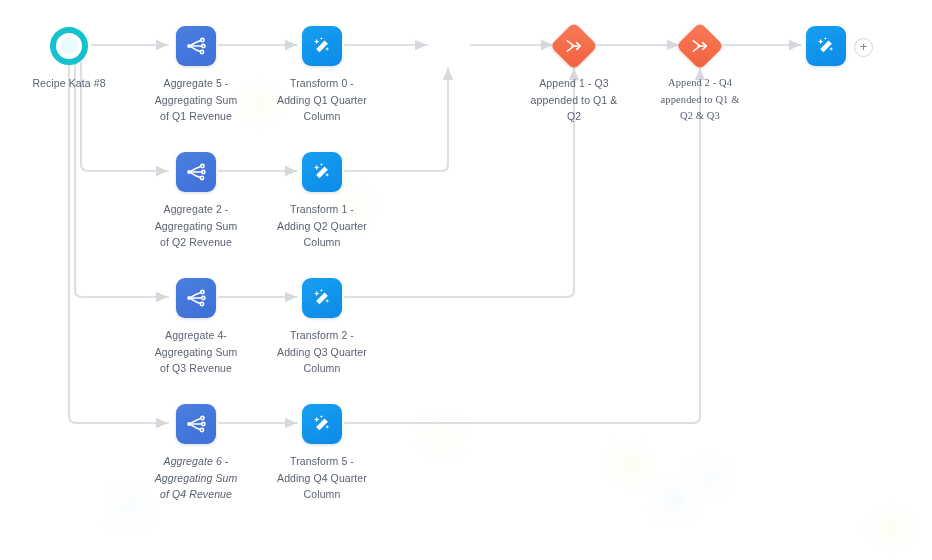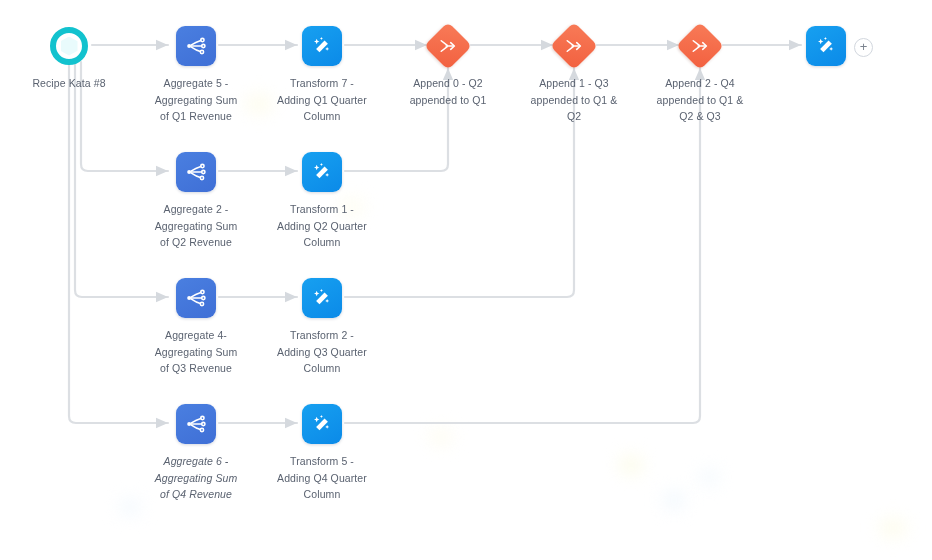--- a/index.html
+++ b/index.html
@@ -186,57 +186,43 @@
     <div class="node-icon-wrap">
       <div class="sq transform">
         <svg width="22" height="22" viewBox="0 0 24 24" fill="#ffffff">
           <path d="M14.8,6.0 L18.4,9.6 L9.2,18.8 L5.6,15.2 Z"></path>
           <path d="M6.2,4.2 l0.9,2.0 2.0,0.9 -2.0,0.9 -0.9,2.0 -0.9,-2.0 -2.0,-0.9 2.0,-0.9 Z"></path>
           <path d="M17.6,13.0 l0.65,1.5 1.5,0.65 -1.5,0.65 -0.65,1.5 -0.65,-1.5 -1.5,-0.65 1.5,-0.65 Z"></path>
           <path d="M11.4,2.2 l0.5,1.15 1.15,0.5 -1.15,0.5 -0.5,1.15 -0.5,-1.15 -1.15,-0.5 1.15,-0.5 Z"></path>
         </svg>
       </div>
     </div>
-    <div class="node-label">Transform 7 -
+    <div class="node-label">Transform 0 -
 Adding Q1 Quarter
 Column</div>
   </div>
 
-  <div class="node" style="left:448px;top:24px;">
+
+  <div class="node" style="left:574px;top:24px;">
     <div class="node-icon-wrap">
       <div class="diamond">
         <svg width="18" height="18" viewBox="0 0 24 24" fill="none" stroke="#ffffff" stroke-width="2.1" stroke-linecap="round" stroke-linejoin="round">
           <path d="M3,5 L11,11.3"></path>
           <path d="M3,19 L11,12.7"></path>
           <path d="M9.5,12 L19,12"></path>
           <path d="M15.6,7.6 L20.5,12 L15.6,16.4"></path>
         </svg>
       </div>
     </div>
-    <div class="node-label">Append 0 - Q2
-appended to Q1</div>
-  </div>
-
-  <div class="node" style="left:574px;top:24px;">
-    <div class="node-icon-wrap">
-      <div class="diamond">
-        <svg width="18" height="18" viewBox="0 0 24 24" fill="none" stroke="#ffffff" stroke-width="2.1" stroke-linecap="round" stroke-linejoin="round">
-          <path d="M3,5 L11,11.3"></path>
-          <path d="M3,19 L11,12.7"></path>
-          <path d="M9.5,12 L19,12"></path>
-          <path d="M15.6,7.6 L20.5,12 L15.6,16.4"></path>
-        </svg>
-      </div>
-    </div>
     <div class="node-label">Append 1 - Q3
 appended to Q1 &amp;
 Q2</div>
   </div>
 
-  <div class="node" style="left:700px;top:24px;">
+  <div class="node" style="left:700px;top:24px;font-family:Liberation Serif, serif;">
     <div class="node-icon-wrap">
       <div class="diamond">
         <svg width="18" height="18" viewBox="0 0 24 24" fill="none" stroke="#ffffff" stroke-width="2.1" stroke-linecap="round" stroke-linejoin="round">
           <path d="M3,5 L11,11.3"></path>
           <path d="M3,19 L11,12.7"></path>
           <path d="M9.5,12 L19,12"></path>
           <path d="M15.6,7.6 L20.5,12 L15.6,16.4"></path>
         </svg>
       </div>
     </div>

